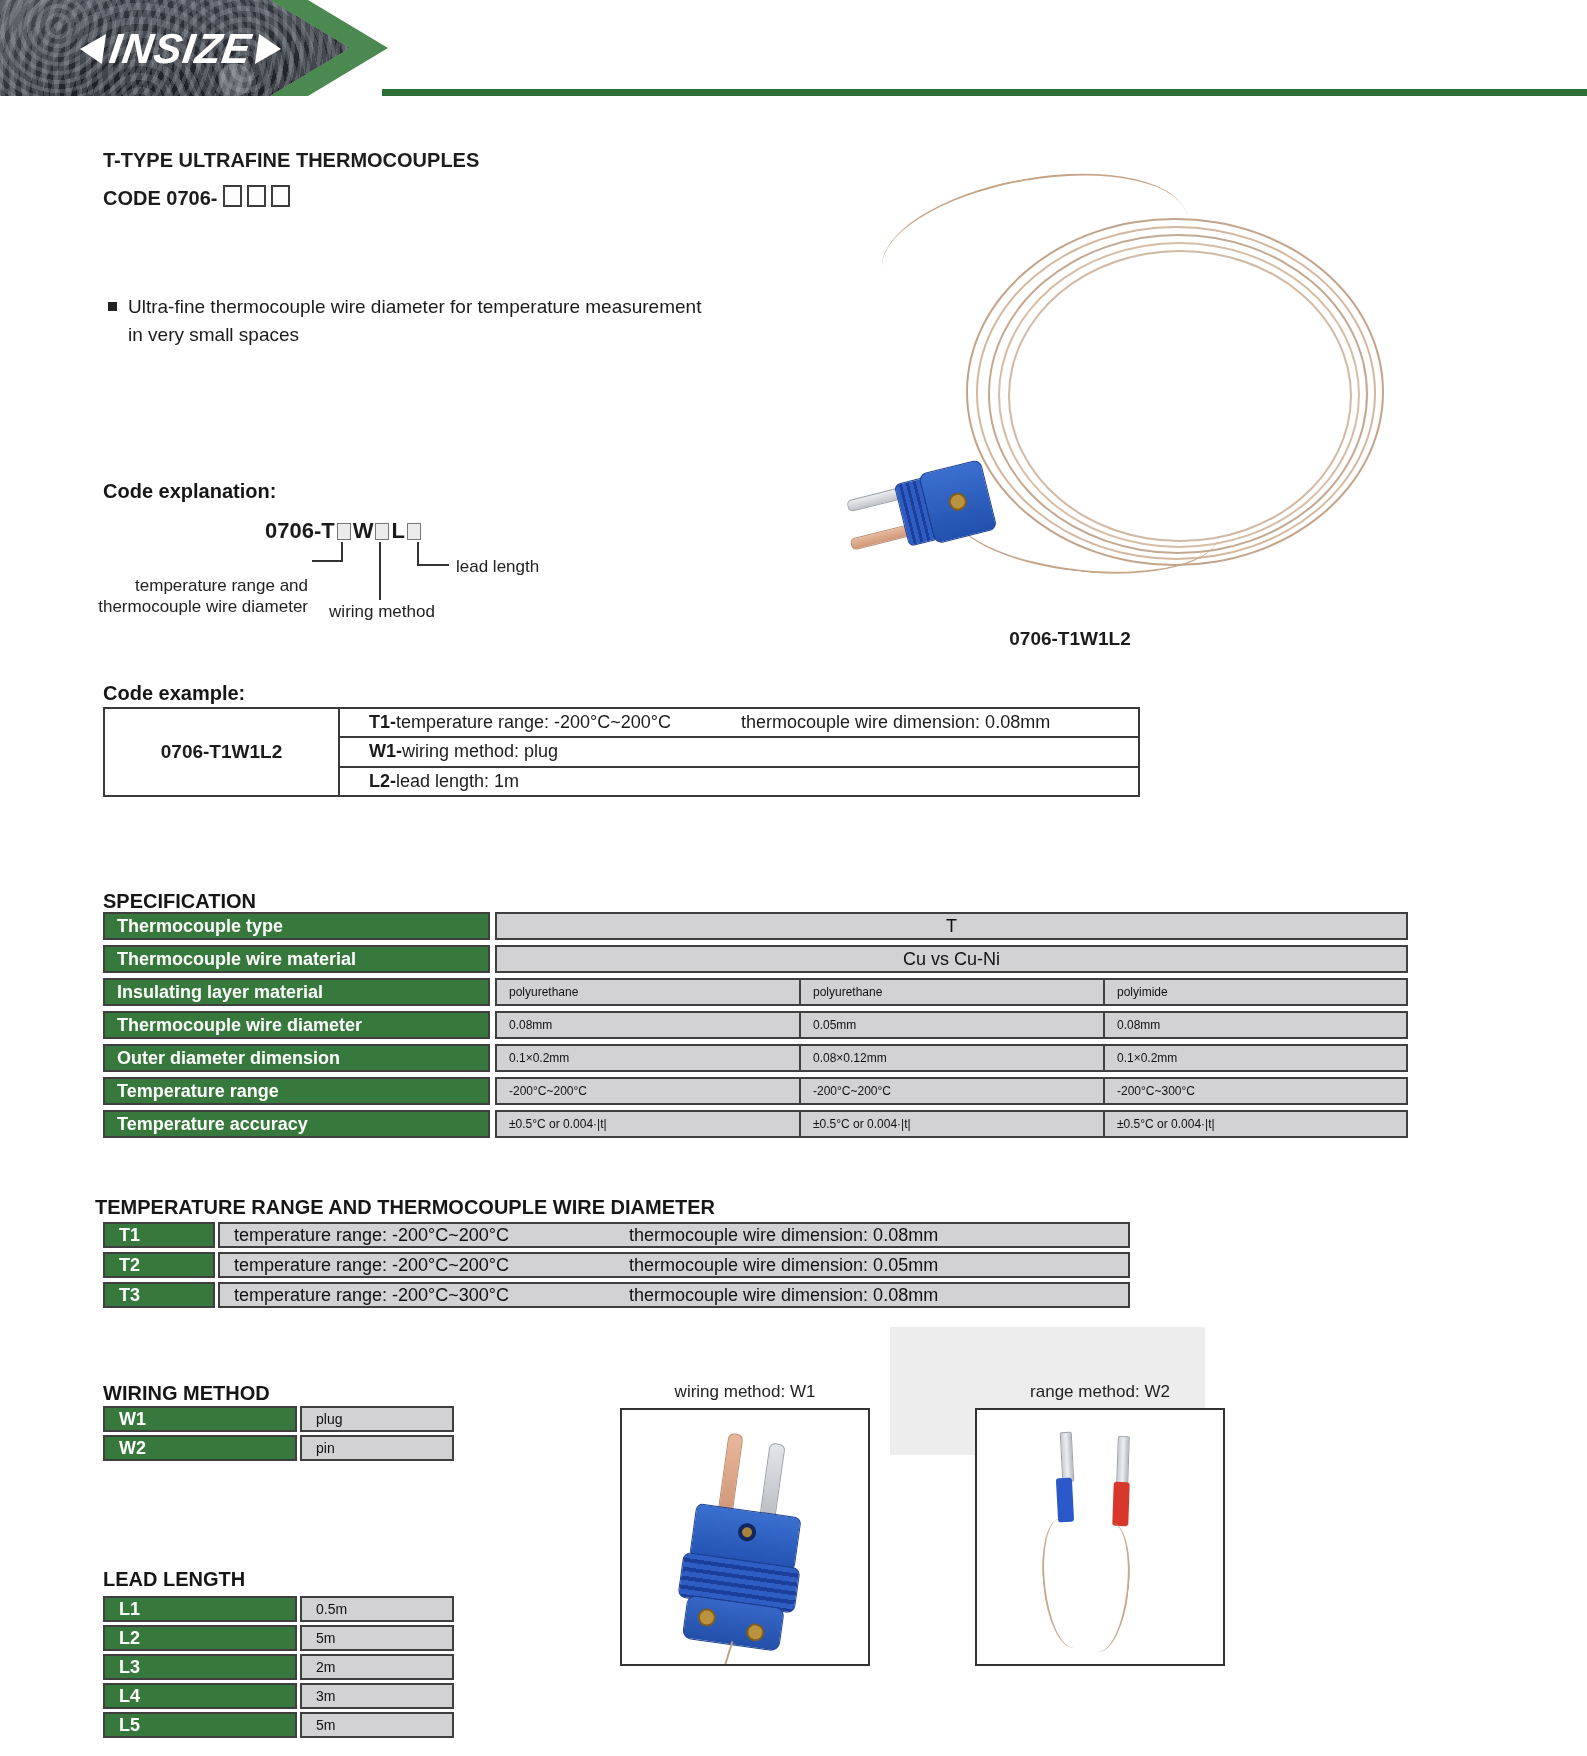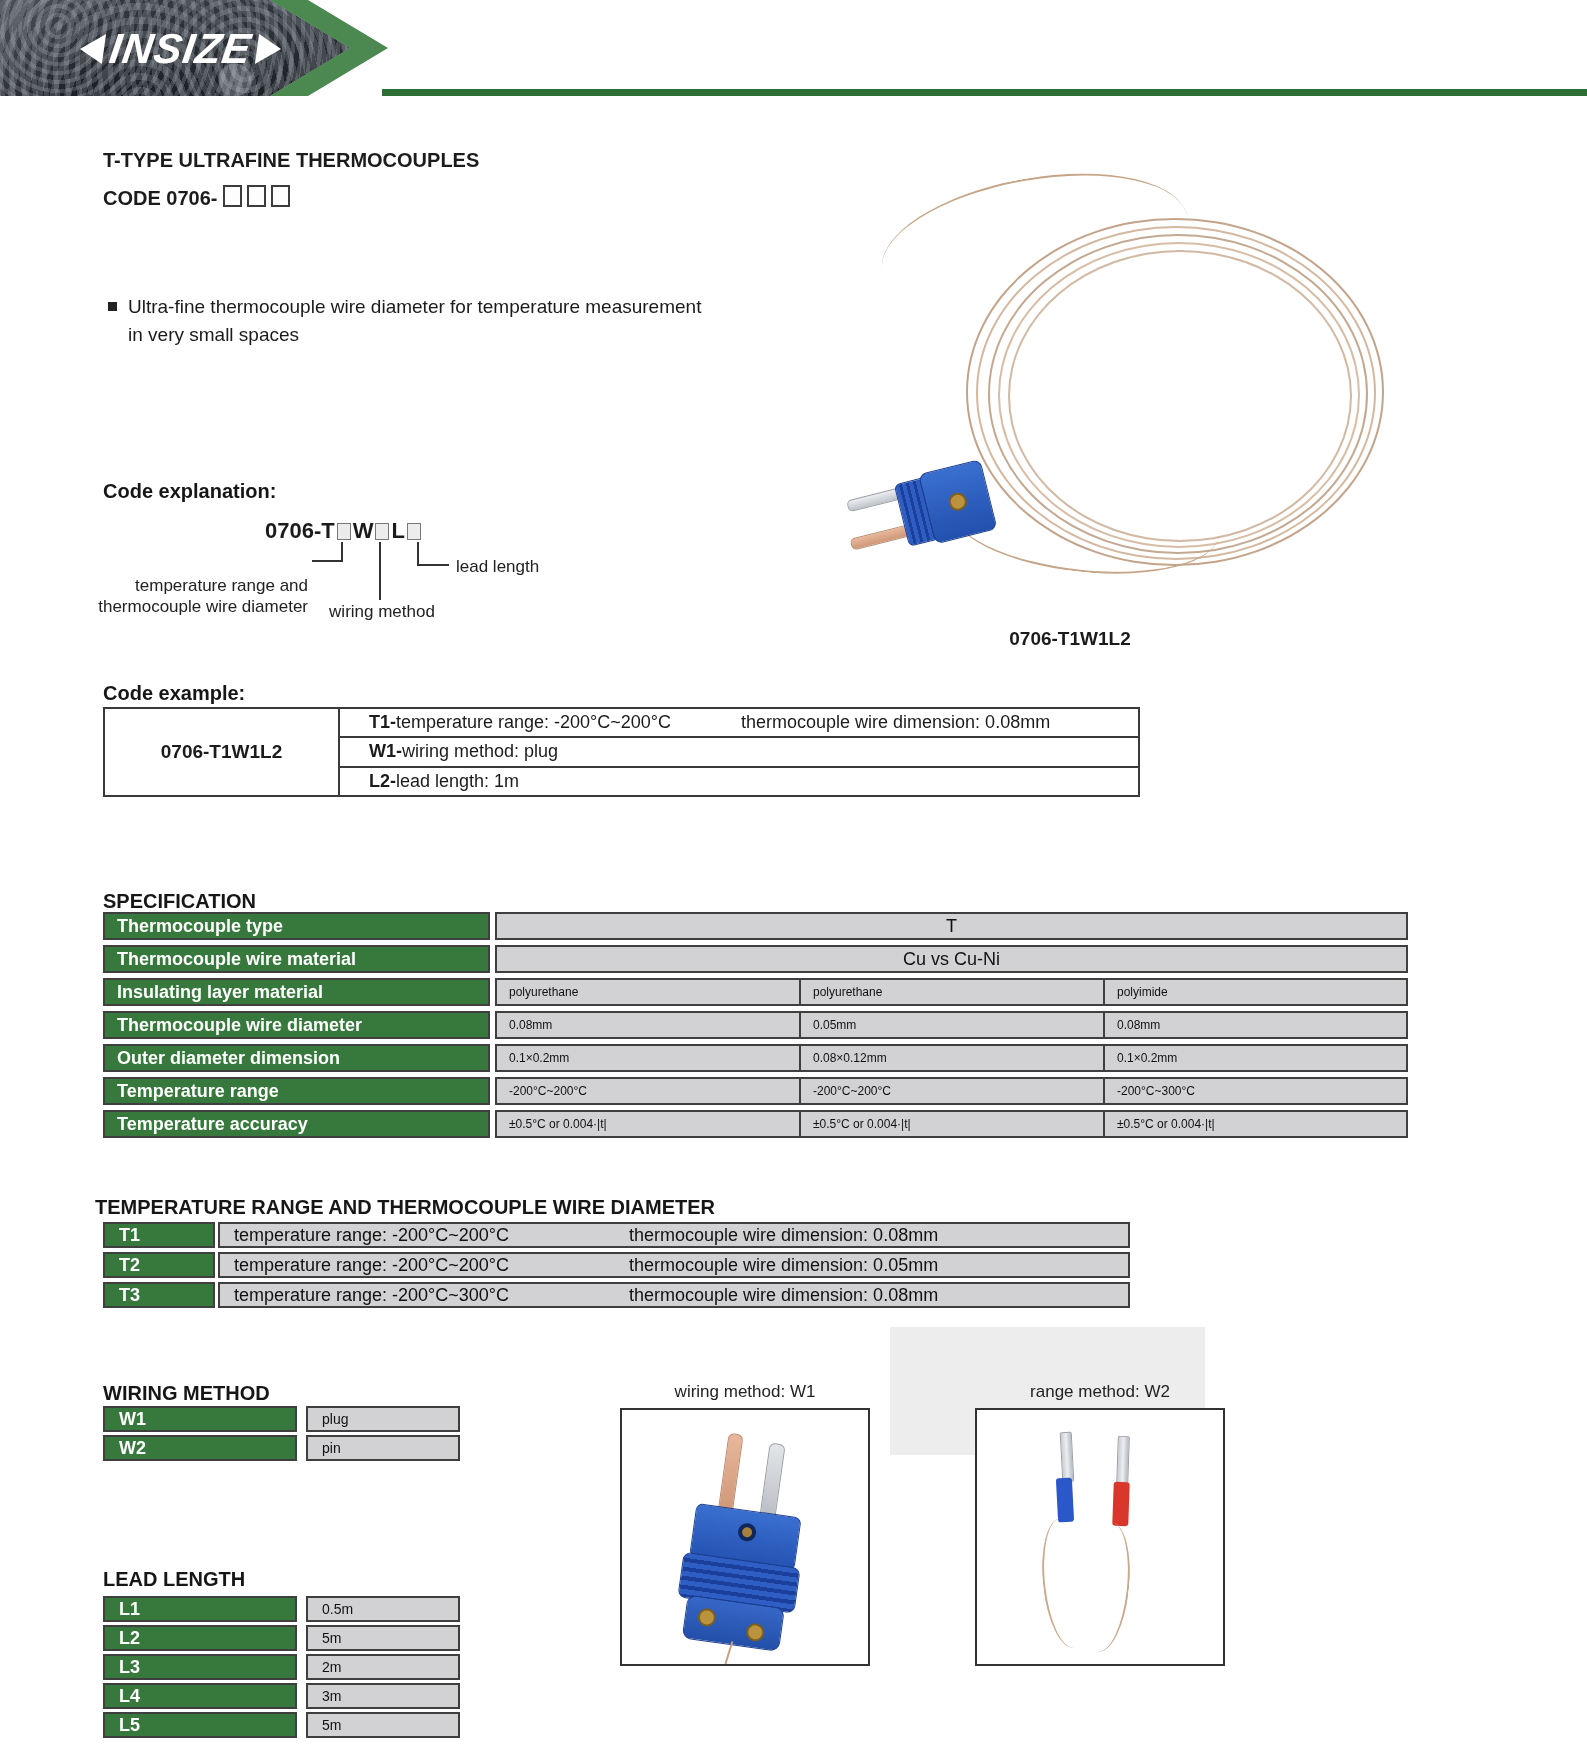--- a/index.html
+++ b/index.html
@@ -59,21 +59,21 @@
 
   
   .t-table{position:absolute;left:103px;top:1222px;display:flex;flex-direction:column;gap:4px;}
   .trow{display:flex;gap:3px;height:26px;}
   .t-code{width:112px;background:#37793c;border:2px solid #3f3f3f;color:#fff;font-weight:bold;font-size:18px;display:flex;align-items:center;padding-left:14px;box-sizing:border-box;}
   .t-val{width:912px;background:#d2d2d4;border:2px solid #3f3f3f;display:flex;align-items:center;padding-left:14px;font-size:18px;box-sizing:border-box;color:#111;}
   .t-val .r1{width:395px;display:inline-block;}
 
   
   .s-table{position:absolute;left:103px;display:flex;flex-direction:column;gap:3px;}
-  .wrow{display:flex;gap:9px;height:26px;}
+  .wrow{display:flex;gap:3px;height:26px;}
   .w-code{width:194px;background:#37793c;border:2px solid #3f3f3f;color:#fff;font-weight:bold;font-size:18px;display:flex;align-items:center;padding-left:14px;box-sizing:border-box;}
   .w-val{width:154px;background:#d2d2d4;border:2px solid #3f3f3f;display:flex;align-items:center;padding-left:14px;font-size:14px;box-sizing:border-box;color:#111;}
 
   
   .img-label{position:absolute;width:250px;text-align:center;font-size:17px;color:#222;}
   .img-box{position:absolute;width:250px;height:258px;border:2px solid #333;background:#fff;box-sizing:border-box;overflow:hidden;}
   .artifact{position:absolute;left:890px;top:1327px;width:315px;height:128px;background:#ededee;}
 
   
   .w1-plug{position:absolute;left:48px;top:20px;width:150px;height:220px;transform:rotate(8deg);}

